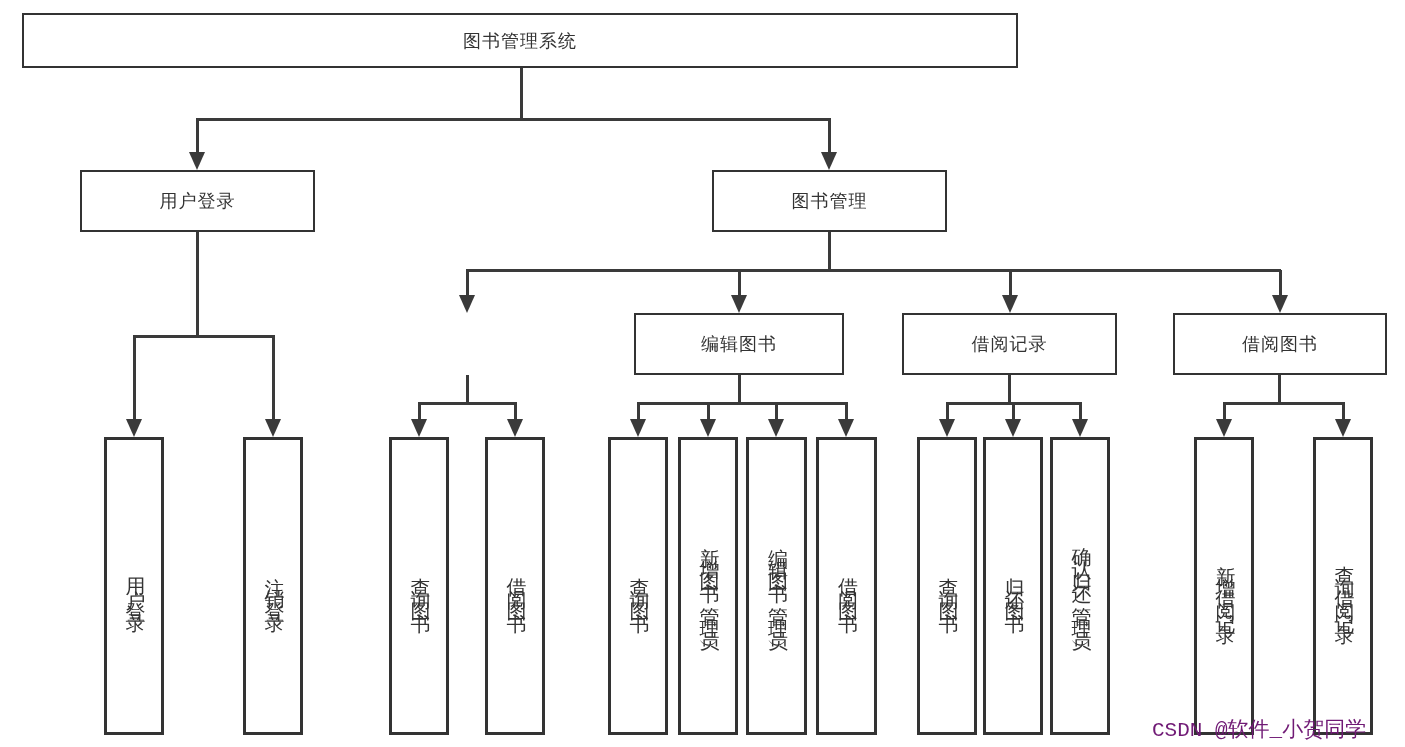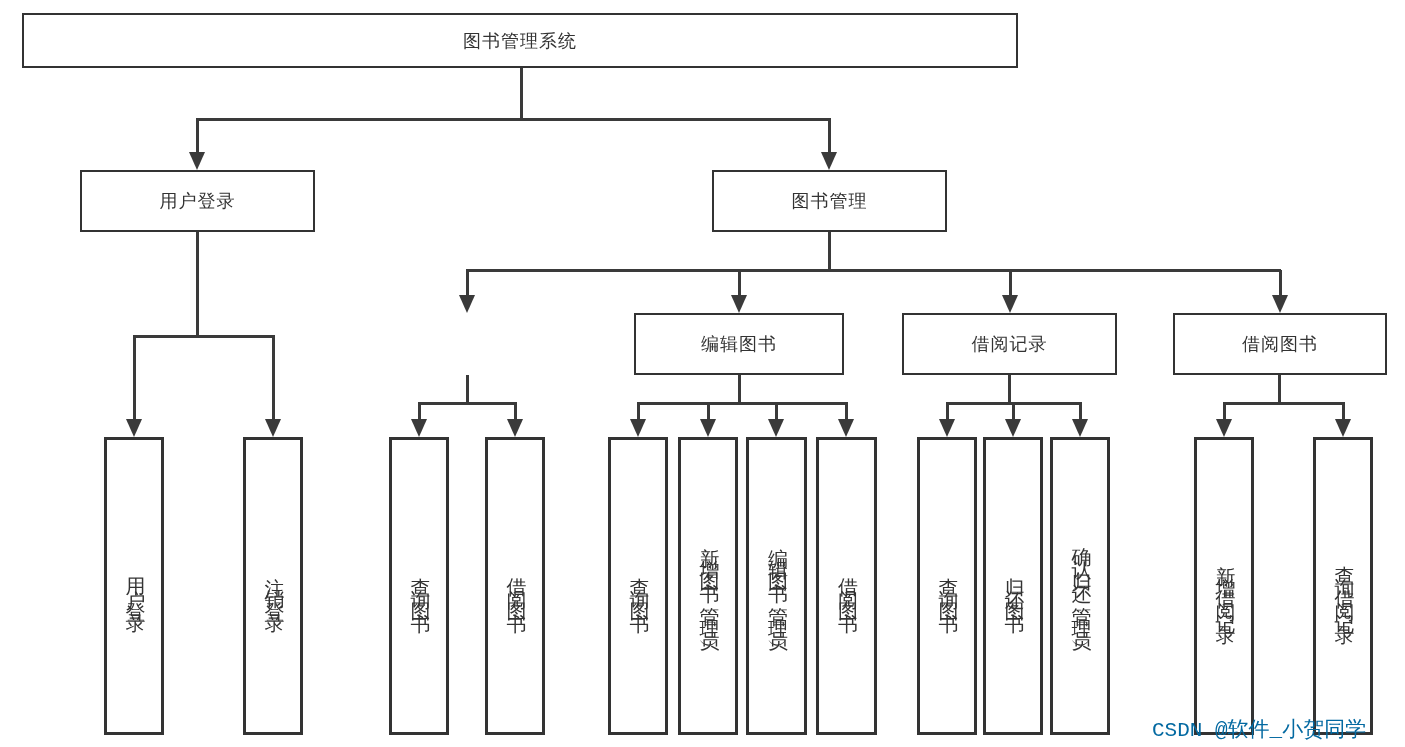--- a/index.html
+++ b/index.html
@@ -147,15 +147,15 @@
     <span>确认归还（管理员）</span>
   </div>
 
   <div class="vbox" style="left:1194px; top:437px; width:60px; height:298px;">
     <span>新增借阅记录</span>
   </div>
   <div class="vbox" style="left:1313px; top:437px; width:60px; height:298px;">
     <span>查询借阅记录</span>
   </div>
 
-  <div class="watermark" style="color: #0369a1; text-align: center;">CSDN @软件_小贺同学</div>
+  <div class="watermark" style="color: #701a75; text-align: center;">CSDN @软件_小贺同学</div>
 
 </div>
 
 </body></html>

